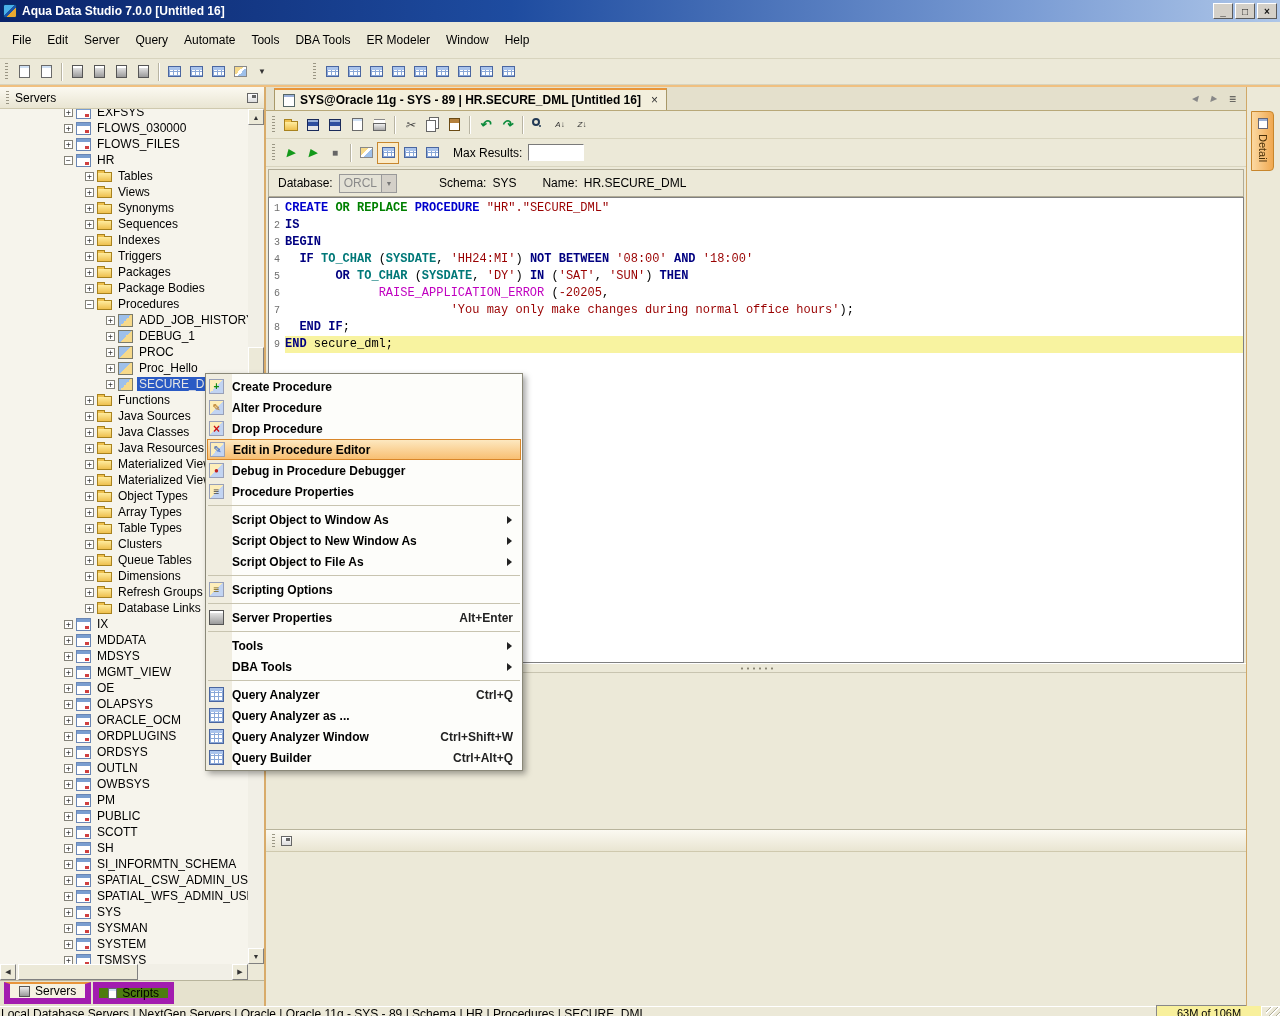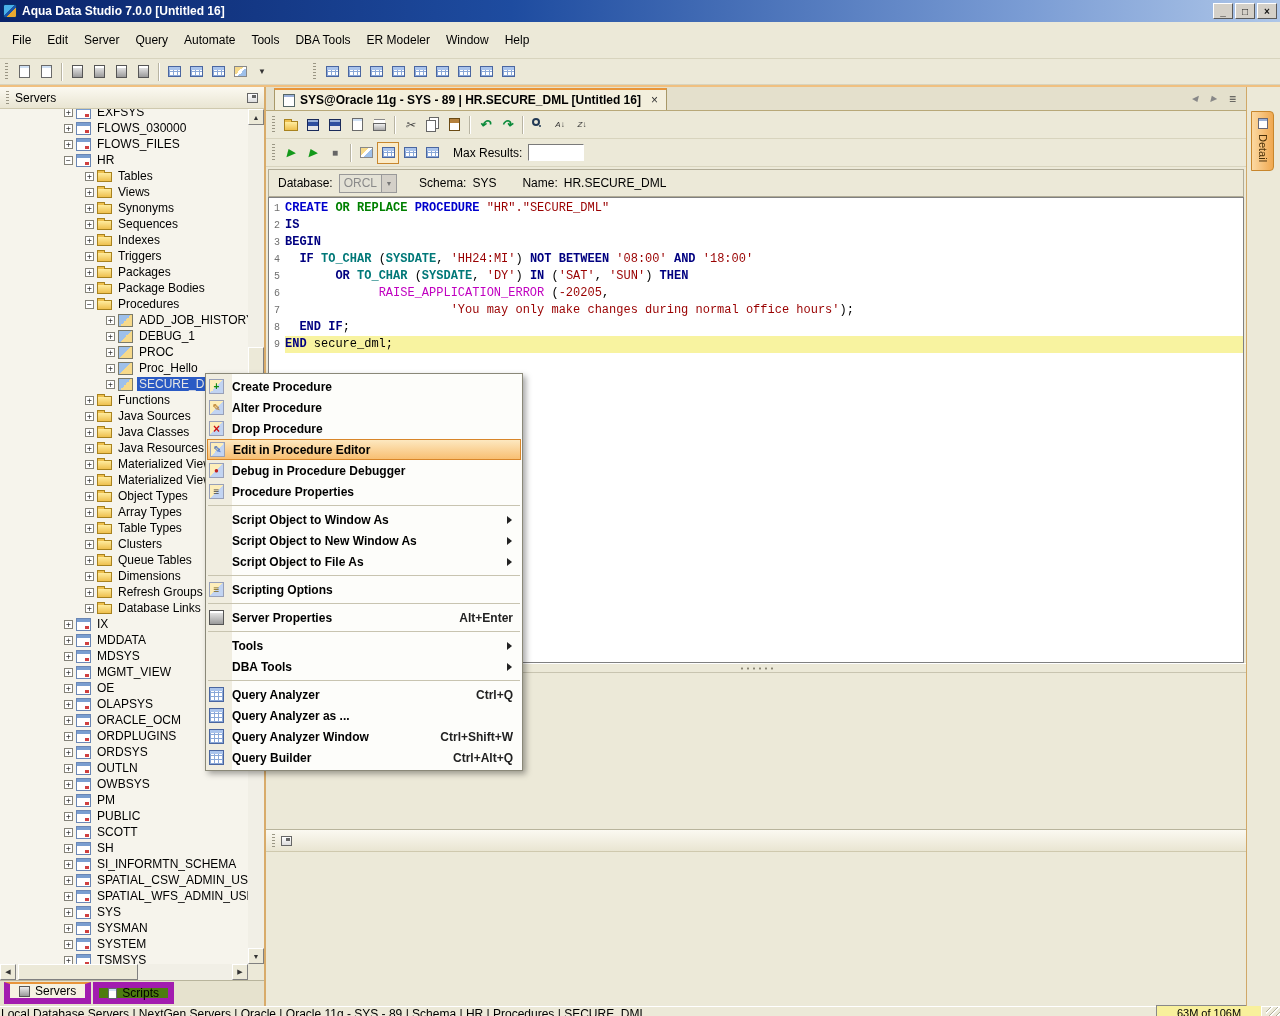--- a/index.html
+++ b/index.html
@@ -105,21 +105,21 @@
   .tab-nav .tbtn { width:17px; height:17px; }
   .tab-nav .art-glyph-small { color:#888; }
 
   .etb { height:28px; flex:none; display:flex; align-items:center; padding:0 4px; border-bottom:1px solid #d8d4be; background:#ece9d8; }
   .mr-label { margin:0 6px 0 10px; white-space:nowrap; }
   .mr-input { width:56px; height:17px; border:1px solid; border-color:#7a7a7a #fff #fff #7a7a7a; background:#fff; font:12px "Liberation Sans", sans-serif; padding:0 3px; }
 
   .infobar { height:28px; flex:none; display:flex; align-items:center; gap:6px; padding:0 9px; margin:2px 2px 0 2px;
     border:1px solid #b0ab96; background:#ece9d8; }
   .ib-val { margin-right:20px; }
-  .combo { display:inline-flex; align-items:center; height:19px; border:1px solid #999; background:#e4e2d6; margin-right:16px; }
+  .combo { display:inline-flex; align-items:center; height:19px; border:1px solid #999; background:#e4e2d6; margin-right:36px; }
   .combo-val { padding:0 4px; color:#8a8a8a; min-width:34px; }
   .combo-btn { width:15px; height:100%; background:#d4d0c8; border-left:1px solid #999; display:flex; align-items:center; justify-content:center; font-size:7px; color:#777; }
 
   
   .editor { height:466px; flex:none; margin:0 2px; background:#fff; border:1px solid #808080; overflow:hidden; }
   .code-area { padding-top:2px; }
   .cline { display:flex; height:17px; line-height:17px; }
   .ln { width:16px; flex:none; text-align:right; padding-right:5px; color:#707070; font:10px/17px "Liberation Mono", monospace; }
   .ctext { flex:1; white-space:pre; font:12px/17px "Liberation Mono", monospace; }
   .cline.hl .ctext { background:#f8f3a0; }

